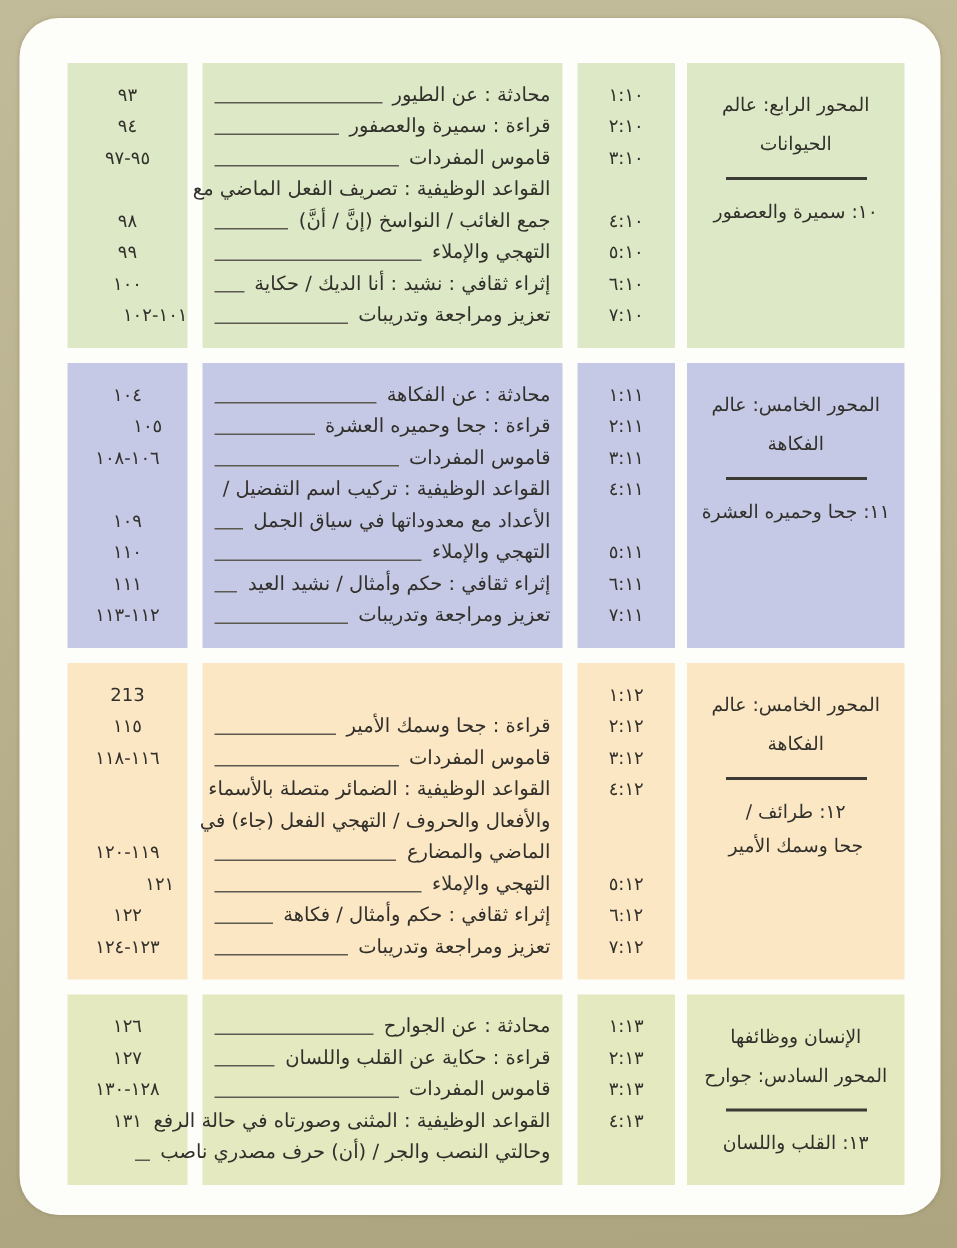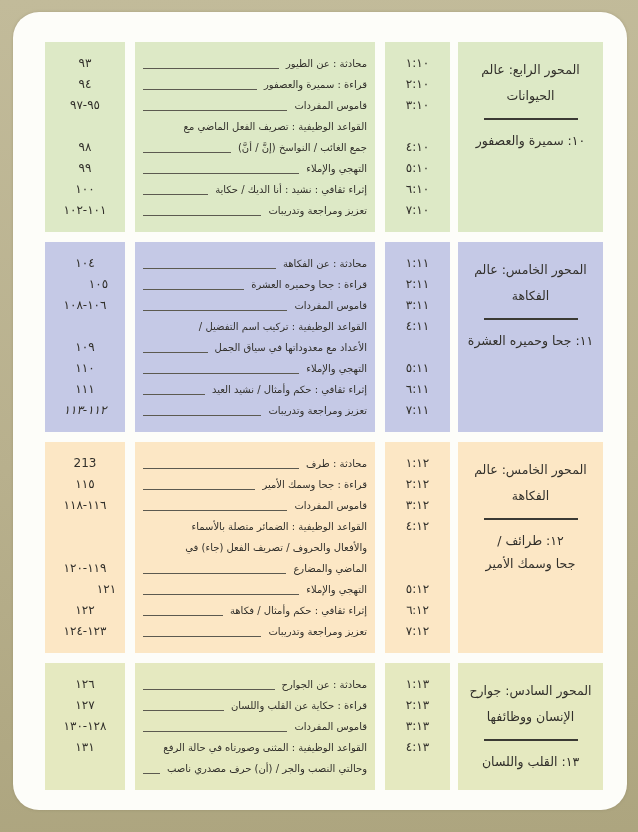--- a/index.html
+++ b/index.html
@@ -51,21 +51,21 @@
   }
   .axis-unit div { line-height: 23px; }
   .num-cell {
     grid-column: 3;
     text-align: center;
     font-size: 12px;
     line-height: 21px;
   }
   .title-cell {
     grid-column: 5;
-    font-size: 10px;
+    font-size: 13px;
     line-height: 21px;
     padding: 0 8px 0 6px;
   }
   .page-cell {
     grid-column: 7;
     text-align: center;
     font-size: 12px;
     line-height: 21px;
   }
   .tline { display: flex; }
@@ -148,21 +148,21 @@
           </div>
         </div>
         <div class="page-cell" style="grid-row: 6; padding-top: 0px;">١٠٠</div>
         <div class="num-cell" style="grid-row: 7; padding-top: 0px;">٧:١٠</div>
         <div class="title-cell" style="grid-row: 7;">
           <div class="tline">
             <span class="txt">تعزيز ومراجعة وتدريبات</span>
             <span class="leader"></span>
           </div>
         </div>
-        <div class="page-cell" style="grid-row: 7; padding-top: 0px;">١٠١-١٠٢</div>
+        <div class="page-cell" style="grid-row: 7; padding-top: 0px; text-align: right;">١٠١-١٠٢</div>
       </div>
   </section>
     <section class="band">
     <div class="strip strip-axis" style="background: rgb(197, 201, 230);"></div>
     <div class="strip strip-nums" style="background: rgb(197, 201, 230);"></div>
     <div class="strip strip-titles" style="background: rgb(197, 201, 230);"></div>
     <div class="strip strip-pages" style="background: rgb(197, 201, 230);"></div>
     <div class="grid">
       <div class="axis-cell" style="grid-row: 1 / span 7;">
         <div class="axis-title">
@@ -225,47 +225,41 @@
           </div>
         </div>
         <div class="page-cell" style="grid-row: 6; padding-top: 0px;">١١١</div>
         <div class="num-cell" style="grid-row: 7; padding-top: 0px;">٧:١١</div>
         <div class="title-cell" style="grid-row: 7;">
           <div class="tline">
             <span class="txt">تعزيز ومراجعة وتدريبات</span>
             <span class="leader"></span>
           </div>
         </div>
-        <div class="page-cell" style="grid-row: 7; padding-top: 0px; font-style: italic;">١١٢-١١٣</div>
+        <div class="page-cell" style="grid-row: 7; padding-top: 0px;">١١٢-١١٣</div>
       </div>
   </section>
     <section class="band">
     <div class="strip strip-axis" style="background: rgb(252, 231, 197);"></div>
     <div class="strip strip-nums" style="background: rgb(252, 231, 197);"></div>
     <div class="strip strip-titles" style="background: rgb(252, 231, 197);"></div>
     <div class="strip strip-pages" style="background: rgb(252, 231, 197);"></div>
     <div class="grid">
       <div class="axis-cell" style="grid-row: 1 / span 7;">
         <div class="axis-title">
             <div class="">المحور الخامس: عالم</div>
             <div class="">الفكاهة</div>
           </div>
         <div class="axis-rule"></div>
         <div class="axis-unit">
             <div class="">١٢: طرائف /</div>
             <div class="">جحا وسمك الأمير</div>
           </div>
       </div>
     <div class="num-cell" style="grid-row: 1; padding-top: 0px;">١:١٢</div>
-        <div class="title-cell" style="grid-row: 1;">
-          <div class="tline">
-            <span class="txt">محادثة : طرف</span>
-            <span class="leader"></span>
-          </div>
-        </div>
         <div class="page-cell" style="grid-row: 1; padding-top: 0px;">213</div>
         <div class="num-cell" style="grid-row: 2; padding-top: 0px;">٢:١٢</div>
         <div class="title-cell" style="grid-row: 2;">
           <div class="tline">
             <span class="txt">قراءة : جحا وسمك الأمير</span>
             <span class="leader"></span>
           </div>
         </div>
         <div class="page-cell" style="grid-row: 2; padding-top: 0px;">١١٥</div>
         <div class="num-cell" style="grid-row: 3; padding-top: 0px;">٣:١٢</div>
@@ -275,21 +269,21 @@
             <span class="leader"></span>
           </div>
         </div>
         <div class="page-cell" style="grid-row: 3; padding-top: 0px;">١١٦-١١٨</div>
         <div class="num-cell" style="grid-row: 4; padding-top: 0px; text-align: center;">٤:١٢</div>
         <div class="title-cell" style="grid-row: 4;">
           <div class="tline">
             <span class="txt">القواعد الوظيفية : الضمائر متصلة بالأسماء</span>
           </div>
           <div class="tline">
-            <span class="txt">والأفعال والحروف / تصريف الفعل (جاء) في</span>
+            <span class="txt">والأفعال والحروف / التهجي الفعل (جاء) في</span>
           </div>
           <div class="tline">
             <span class="txt">الماضي والمضارع</span>
             <span class="leader"></span>
           </div>
         </div>
         <div class="page-cell" style="grid-row: 4; padding-top: 42px;">١١٩-١٢٠</div>
         <div class="num-cell" style="grid-row: 5; padding-top: 0px;">٥:١٢</div>
         <div class="title-cell" style="grid-row: 5;">
           <div class="tline">
@@ -317,22 +311,22 @@
       </div>
   </section>
     <section class="band">
     <div class="strip strip-axis" style="background: rgb(229, 233, 192);"></div>
     <div class="strip strip-nums" style="background: rgb(229, 233, 192);"></div>
     <div class="strip strip-titles" style="background: rgb(229, 233, 192);"></div>
     <div class="strip strip-pages" style="background: rgb(229, 233, 192);"></div>
     <div class="grid">
       <div class="axis-cell" style="grid-row: 1 / span 4;">
         <div class="axis-title">
+            <div class="">الإنسان ووظائفها</div>
             <div class="">المحور السادس: جوارح</div>
-            <div class="">الإنسان ووظائفها</div>
           </div>
         <div class="axis-rule"></div>
         <div class="axis-unit">
             <div class="">١٣: القلب واللسان</div>
           </div>
       </div>
     <div class="num-cell" style="grid-row: 1; padding-top: 0px;">١:١٣</div>
         <div class="title-cell" style="grid-row: 1;">
           <div class="tline">
             <span class="txt">محادثة : عن الجوارح</span>

